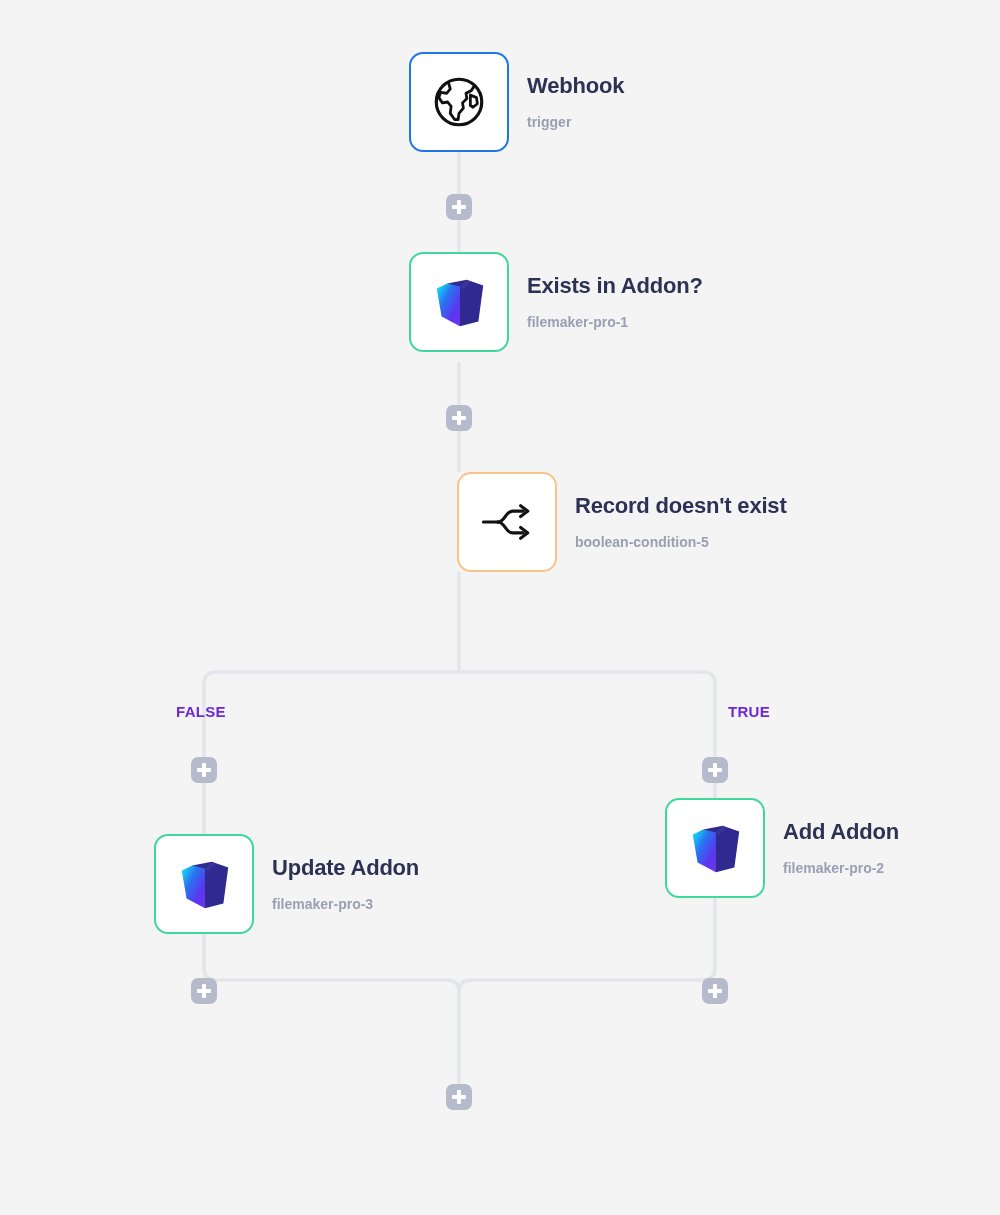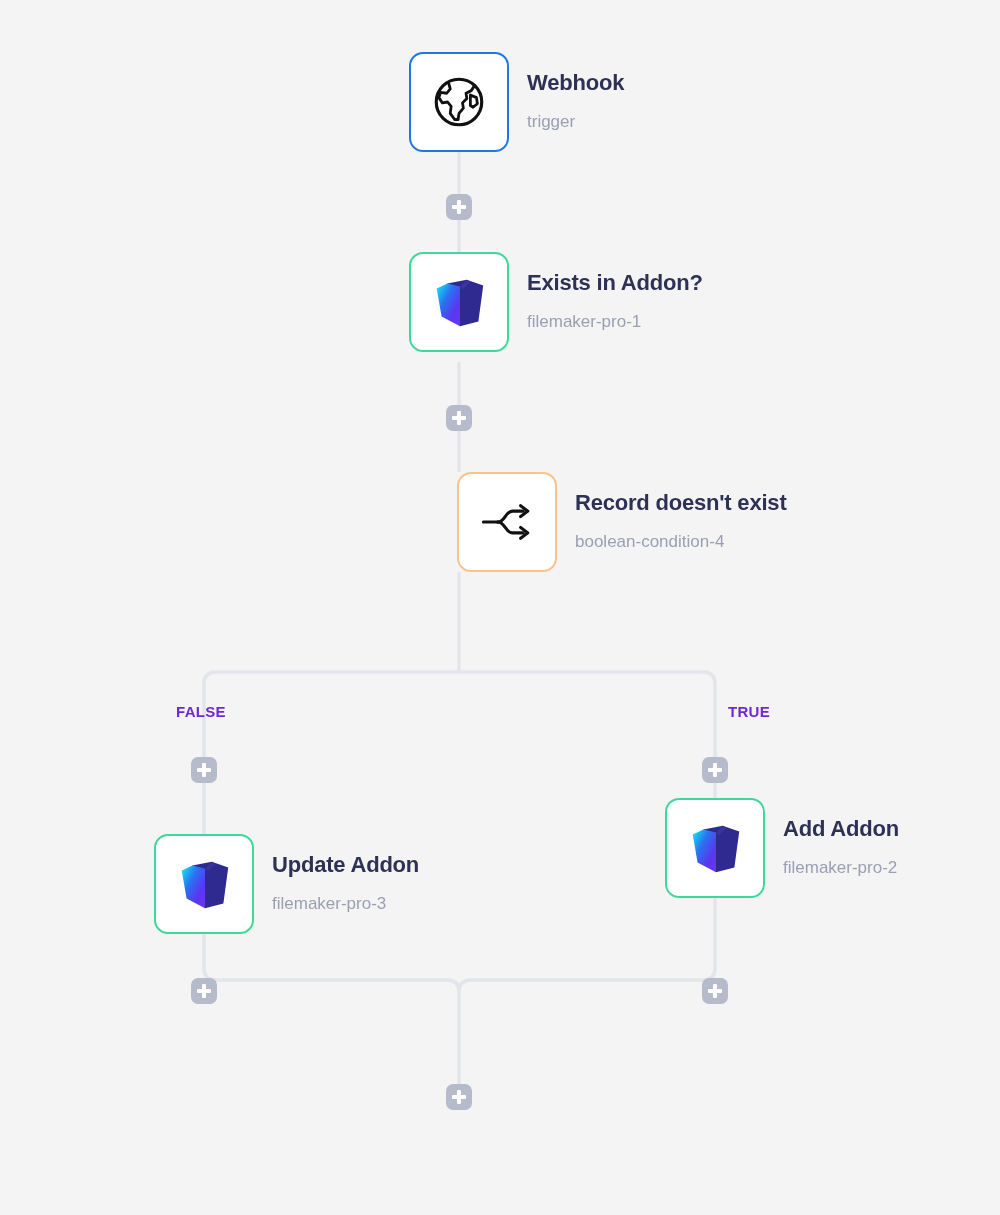--- a/index.html
+++ b/index.html
@@ -64,22 +64,22 @@
     white-space: nowrap;
   }
   .node-title {
     font-size: 22px;
     font-weight: bold;
     color: #2d3154;
     line-height: 1.25;
     letter-spacing: -0.2px;
   }
   .node-subtitle {
-    font-size: 17px;
-    font-weight: normal;
+    font-size: 14px;
+    font-weight: bold;
     color: #9a9fb2;
     line-height: 1.45;
     margin-top: 13px;
   }
 
   
   .icon-globe { width: 56px; height: 56px; display: block; }
   .icon-folder { width: 62px; height: 62px; display: block; }
   .icon-fork  { width: 58px; height: 58px; display: block; }
 
@@ -190,21 +190,21 @@
           <path d="M6 32 L22 32"></path>
           <path d="M22 32 C30 32 30 20 38 20 L50 20"></path>
           <path d="M22 32 C30 32 30 44 38 44 L50 44"></path>
         </g>
         <path d="M47 14 L55 20 L47 26" fill="none" stroke="#111111" stroke-width="3.4" stroke-linecap="round" stroke-linejoin="round"></path>
         <path d="M47 38 L55 44 L47 50" fill="none" stroke="#111111" stroke-width="3.4" stroke-linecap="round" stroke-linejoin="round"></path>
       </svg>
     </div>
     <div class="node-text">
       <div class="node-title">Record doesn't exist</div>
-      <div class="node-subtitle">boolean-condition-4</div>
+      <div class="node-subtitle">boolean-condition-5</div>
     </div>
   </div>
 
   <div class="branch-label" style="left:176px; top:704px;">FALSE</div>
   <div class="branch-label" style="left:728px; top:704px;">TRUE</div>
 
   <button class="plus-btn" style="left:191px; top:757px;"></button>
 
   <button class="plus-btn" style="left:702px; top:757px;"></button>
 

